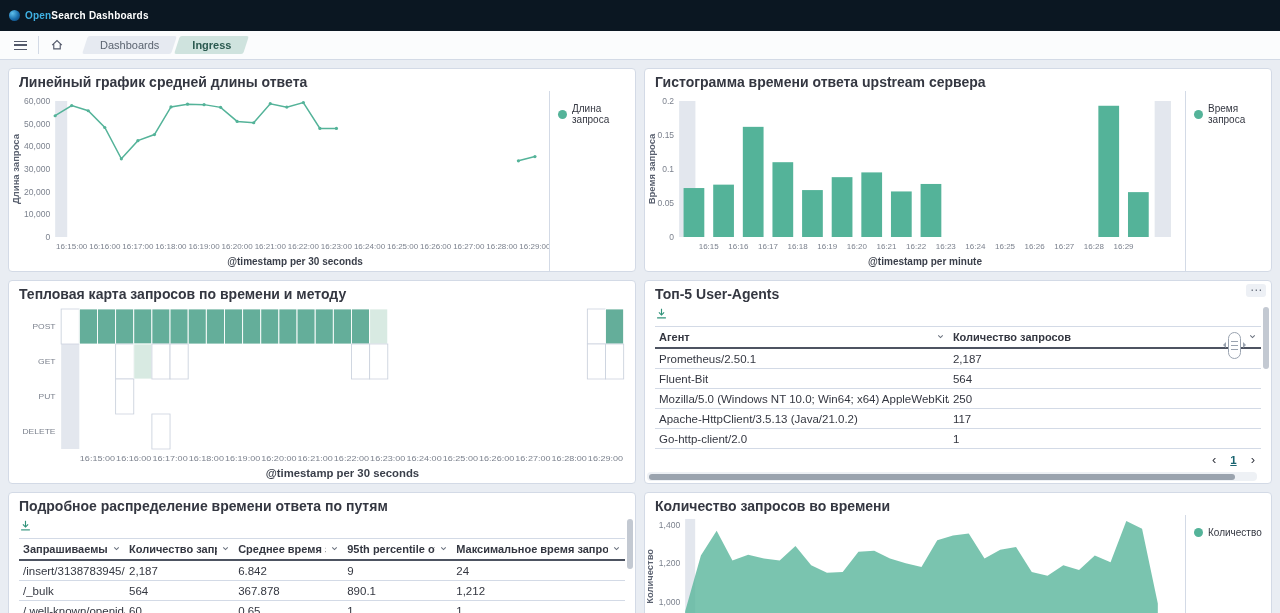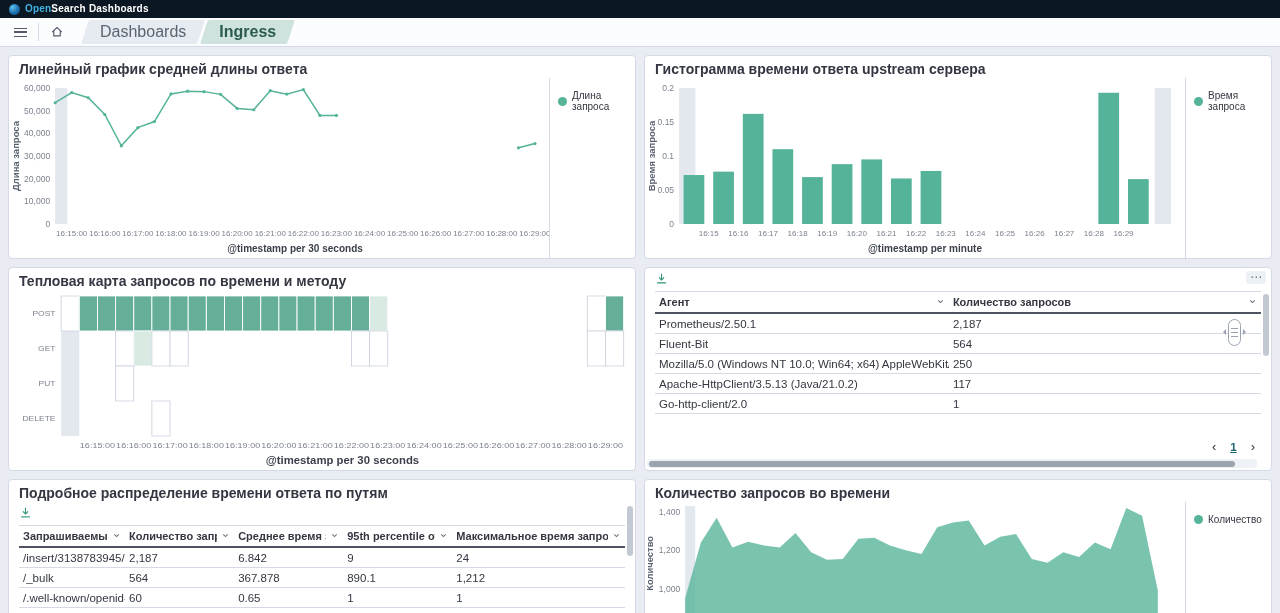--- a/index.html
+++ b/index.html
@@ -1,33 +1,33 @@
 <!DOCTYPE html>
 <html><head>
 <meta charset="utf-8">
 <style>
   * { box-sizing: border-box; }
   html, body { margin:0; padding:0; width:1280px; height:613px; overflow:hidden;
     font-family:"Liberation Sans","DejaVu Sans",sans-serif; background:#e9edf3; }
 
   
-  .app-header { height:18px; background:#0b1722; display:flex; align-items:center; padding:0 9px; gap:5px; }
+  .app-header { height:31px; background:#0b1722; display:flex; align-items:center; padding:0 9px; gap:5px; }
   .logo-mark { width:11px; height:11px; border-radius:50%; flex:none;
     background:radial-gradient(circle at 32% 30%, #5ec0ec 0%, #1a6fae 55%, #0c3b66 100%); }
   .logo-text { font-size:10px; font-weight:700; color:#fff; letter-spacing:.2px; line-height:18px; }
   .logo-open { color:#3fb1e3; }
 
   
   .navbar { height:29px; background:#fbfcfd; border-bottom:1px solid #d3dae6; display:flex; align-items:center; padding:0 10px; gap:8px; }
   .icon-btn { display:flex; align-items:center; justify-content:center; width:20px; height:20px; flex:none; }
   .hamburger { width:13px; height:9px; border-top:1.6px solid #53596a; border-bottom:1.6px solid #53596a; position:relative; }
   .hamburger::after { content:""; position:absolute; left:0; right:0; top:2.6px; height:1.6px; background:#53596a; }
   .nav-divider { width:1px; height:18px; background:#d3dae6; }
   .breadcrumbs { display:flex; align-items:center; margin-left:10px; }
-  .crumb { position:relative; font-size:16px; padding:3px 15px; color:#5b6470; }
+  .crumb { position:relative; font-size:11px; padding:3px 15px; color:#5b6470; }
   .crumb::before { content:""; position:absolute; inset:0; background:#e6eaf1; transform:skewX(-18deg); border-radius:2px; }
   .crumb + .crumb { margin-left:3px; }
   .crumb > span { position:relative; }
   .crumb.active::before { background:#cfe3de; }
   .crumb.active { color:#2b5a50; font-weight:700; }
   .nav-actions { margin-left:auto; display:flex; align-items:center; gap:17px; }
   .nav-link { font-size:11.5px; color:#1a6470; cursor:pointer; }
   .edit-btn { display:flex; gap:5px; align-items:center; border:1px solid #bcc8d4; border-radius:4px; padding:0 12px; font-size:11.5px; color:#1a6470; background:#fff; height:21px; }
   .pencil { font-size:10px; }
   .avatar { width:19px; height:19px; border-radius:50%; background:#79a6d6; color:#1d3a5f; font-size:10px; font-weight:700; display:flex; align-items:center; justify-content:center; }
@@ -263,20 +263,21 @@
             <text x="462" y="158" font-size="8" fill="#7c828e" text-anchor="middle" font-family="Liberation Sans, DejaVu Sans, sans-serif">16:27:00</text>
             <text x="494" y="158" font-size="8" fill="#7c828e" text-anchor="middle" font-family="Liberation Sans, DejaVu Sans, sans-serif">16:28:00</text>
             <text x="526" y="158" font-size="8" fill="#7c828e" text-anchor="middle" font-family="Liberation Sans, DejaVu Sans, sans-serif">16:29:00</text>
             <text x="294" y="174" font-size="10" fill="#3a3f4a" text-anchor="middle" font-family="Liberation Sans, DejaVu Sans, sans-serif" font-weight="700">@timestamp per 30 seconds</text>
           </svg>
         </div>
     </div>
   </section>
 
   <section class="panel">
+    <h3 class="panel-title">Топ-5 User-Agents</h3>
     <span class="panel-menu">⋯</span>
     <div class="table-toolbar">
       <svg width="13" height="13" viewBox="0 0 16 16">
           <g fill="none" stroke="#2f9279" stroke-width="1.4">
             <path d="M8 2.2v7.3"></path>
             <path d="M4.8 6.7 8 9.9l3.2-3.2"></path>
             <path d="M2.6 13.4h10.8"></path>
           </g>
         </svg>
     </div>

